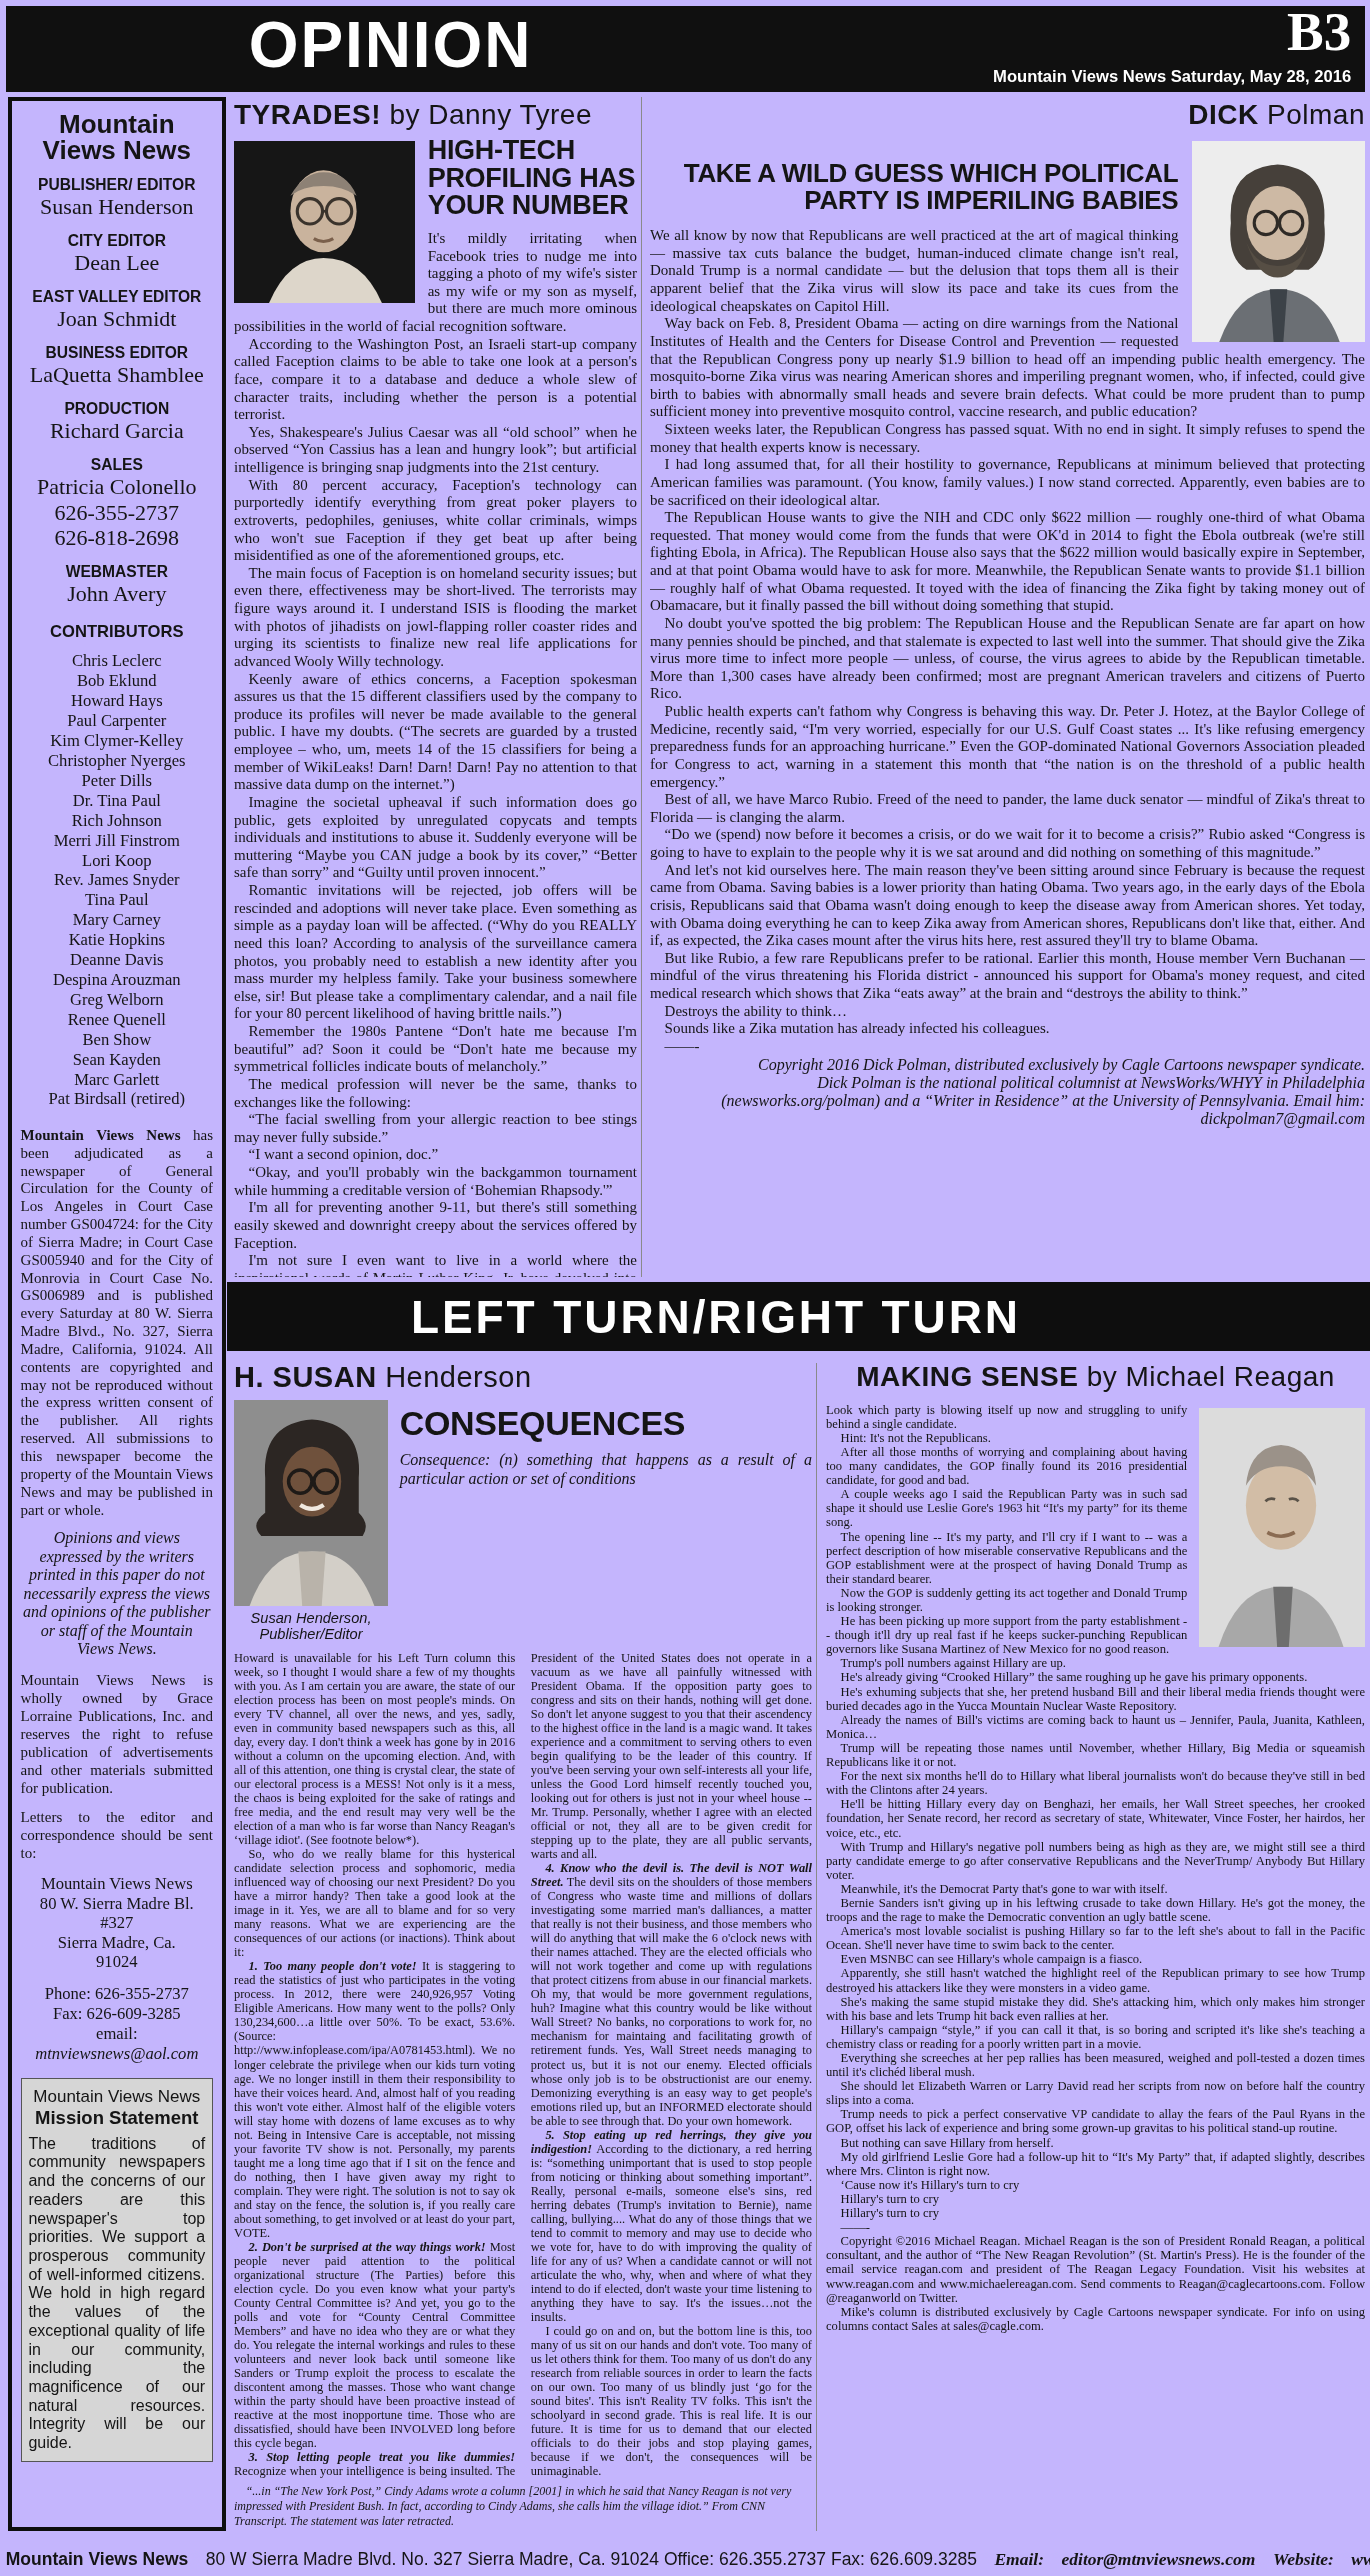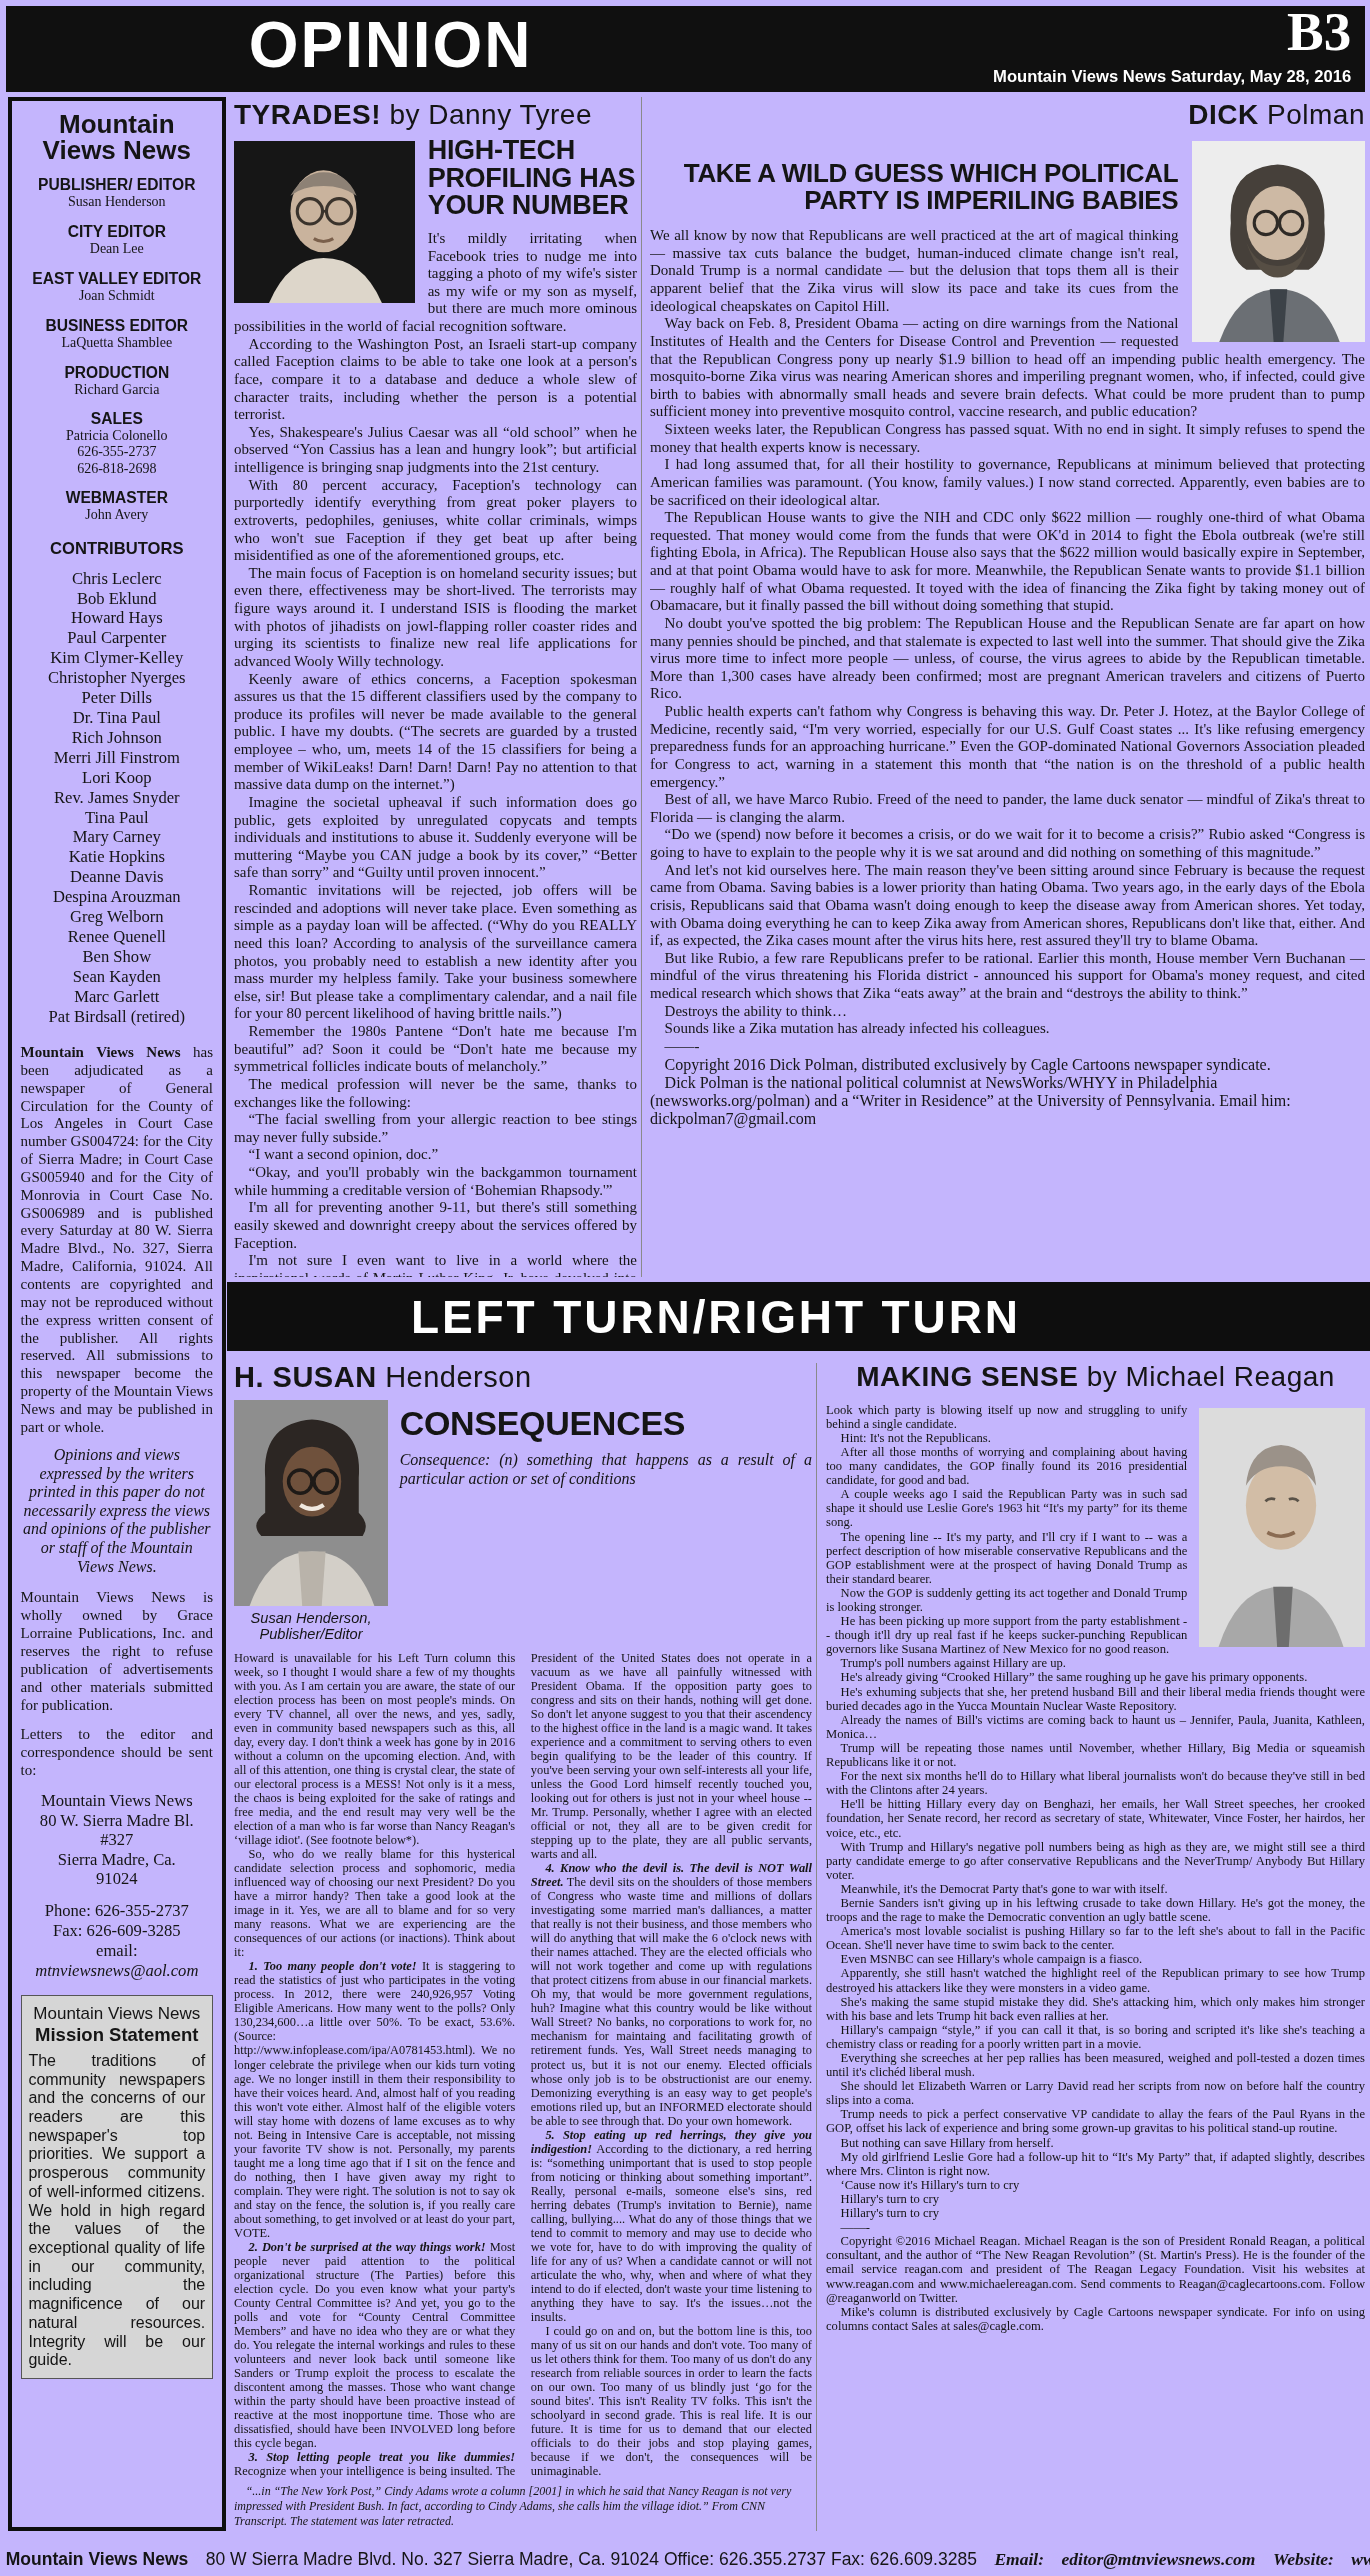--- a/index.html
+++ b/index.html
@@ -13,21 +13,21 @@
   .masthead .page-no{position:absolute;right:13.6px;top:-5.8px;font-family:"Liberation Serif",serif;
       font-weight:bold;font-size:55px;}
   .masthead .dateline{position:absolute;right:13.6px;bottom:4.9px;font-family:"Liberation Sans",sans-serif;
       font-weight:bold;font-size:16.6px;}
 
   
   .sidebar{position:absolute;left:7.8px;top:97px;width:218px;height:2434px;border:4.9px solid #0e0e0e;
       box-sizing:border-box;padding:9.7px 8.8px;text-align:center;overflow:hidden;}
   .sb-title{font-family:"Liberation Sans",sans-serif;font-weight:bold;font-size:26px;line-height:1.02;margin-bottom:7.8px;}
   .sb-staff .sb-role{font-family:"Liberation Sans",sans-serif;font-weight:bold;font-size:15.6px;margin-top:12.7px;}
-  .sb-staff .sb-name{font-size:14px;line-height:1.15;}
+  .sb-staff .sb-name{font-size:22px;line-height:1.15;}
   .sb-label{font-family:"Liberation Sans",sans-serif;font-weight:bold;font-size:16.6px;margin-top:15.6px;}
   .sb-contribs{margin-top:9.7px;font-size:16.6px;line-height:1.2;}
   .sb-legal{margin-top:17.5px;text-align:justify;font-size:15px;line-height:1.19;}
   .sb-legal .lead{font-weight:bold;}
   .sb-opinions{margin-top:9.7px;font-style:italic;font-size:16px;line-height:1.16;text-align:center;}
   .sb-owned{margin-top:11.7px;text-align:justify;font-size:15px;line-height:1.2;}
   .sb-letters{margin-top:11.7px;text-align:justify;font-size:15px;line-height:1.2;}
   .sb-address{margin-top:11.7px;font-size:16.6px;line-height:1.18;}
   .sb-contact{margin-top:11.7px;font-size:16.6px;line-height:1.22;}
   .sb-contact div:last-child{font-style:italic;}
@@ -38,21 +38,21 @@
   .mission .m-body{font-size:16px;line-height:1.17;text-align:justify;}
 
   
   .col{position:absolute;overflow:hidden;}
   .kicker{font-family:"Liberation Sans",sans-serif;font-size:28px;letter-spacing:0.5px;margin-bottom:5.8px;}
   .kicker .kb{font-weight:bold;}
   .headline{font-family:"Liberation Sans",sans-serif;font-weight:bold;line-height:1.03;letter-spacing:-0.3px;}
   .body{text-align:justify;}
   .body p{margin:0;text-indent:14.6px;}
   .body p:first-child{text-indent:0;}
-  .credits p{margin:0;text-indent:14.6px;}
+  .credits p{margin:0;text-indent:14.6px;font-style:italic;text-align:right;}
   .vdiv{position:absolute;width:1px;background:#8a8a8a;}
   .vdiv1{left:641px;top:97px;height:1180px;}
   .vdiv2{left:816px;top:1363px;height:1168px;}
 
   
   .tyrades{left:234px;top:99px;width:403px;height:1178px;}
   .tyrades .photo{float:left;width:181px;height:162px;margin:3.9px 12.7px 3.9px 0;}
   .tyrades .headline{font-size:27px;margin:1.9px 0 9.7px 0;}
   .tyrades .body{font-size:15px;line-height:1.175;}
 

